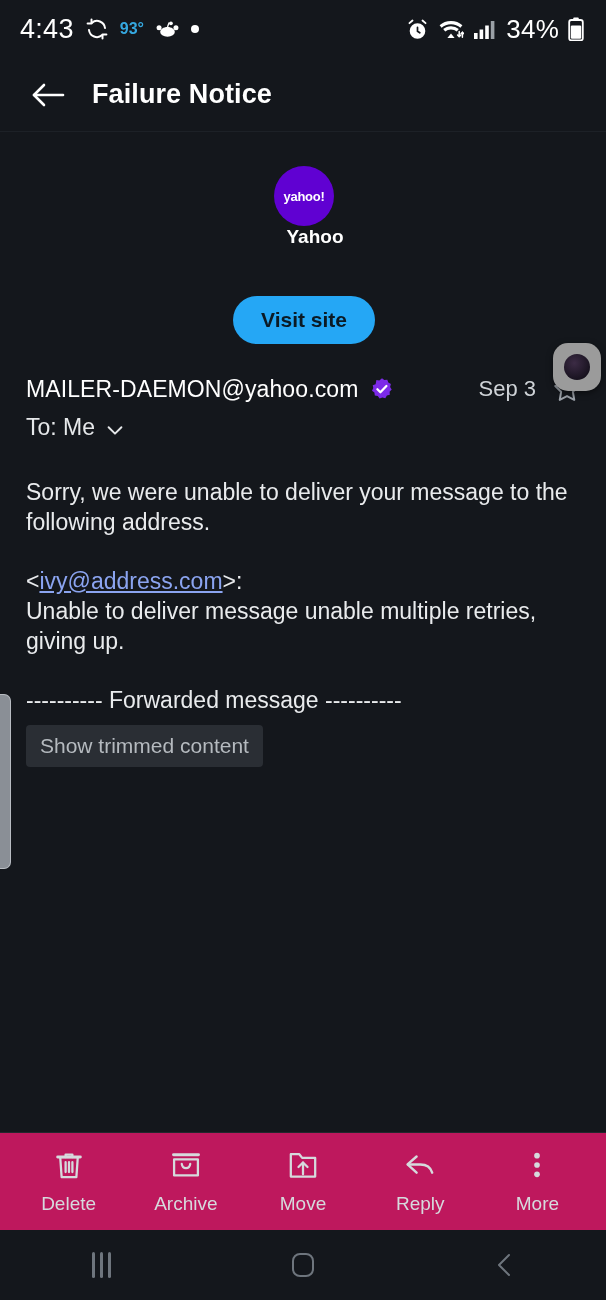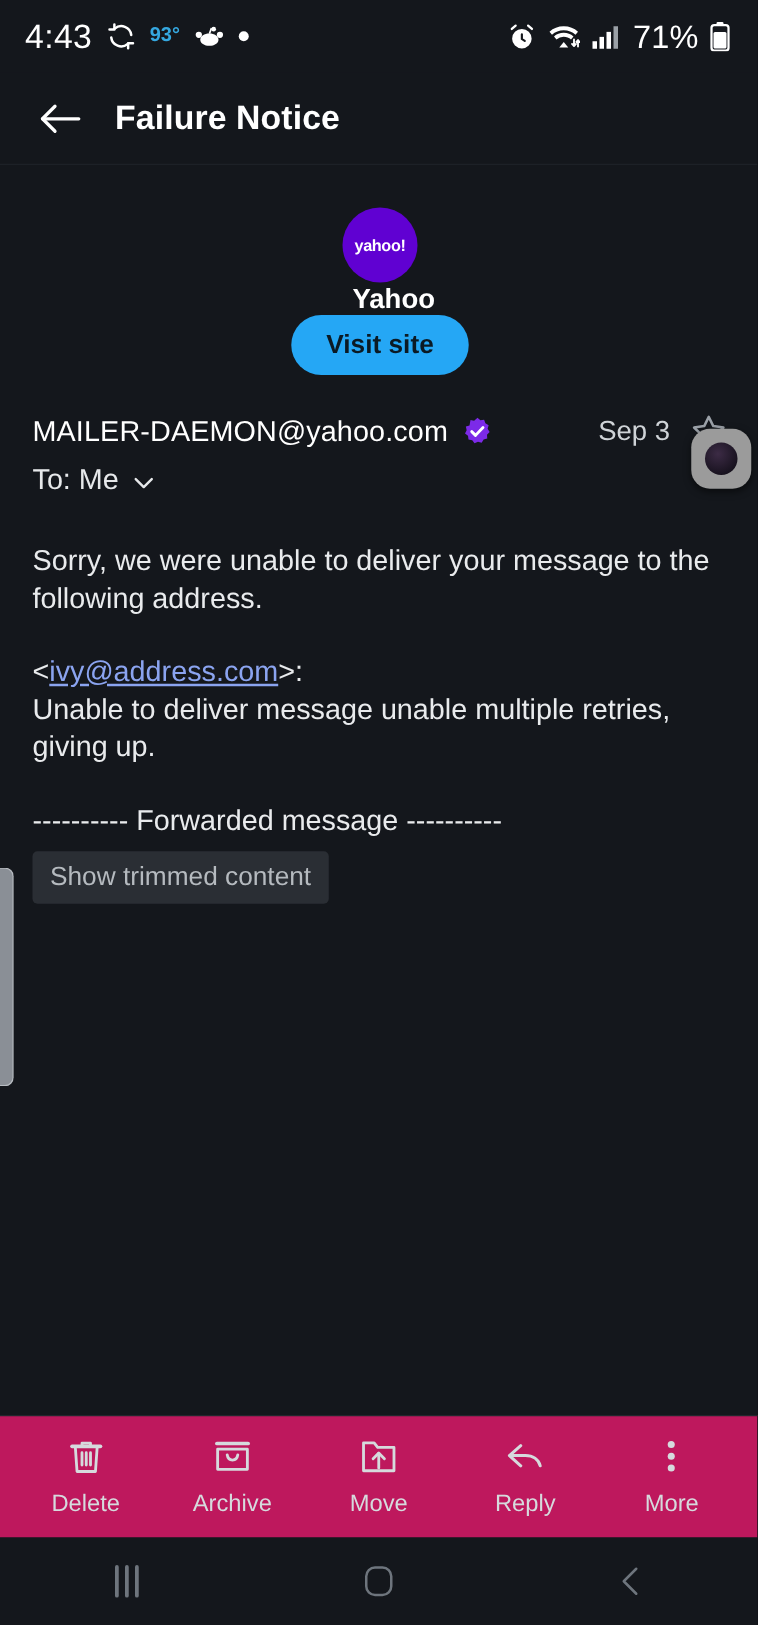--- a/index.html
+++ b/index.html
@@ -51,27 +51,28 @@
     padding:34px 24px 0 26px;
     flex-direction:column;
   }
   .avatar {
     width:60px; height:60px; border-radius:50%;
     background:#6001d2;
     display:flex; align-items:center; justify-content:center;
     flex:0 0 60px;
   }
   .avatar-text { color:#fff; font-size:13px; font-weight:700; letter-spacing:-.3px; }
-  .brand-name { color:#ffffff; font-size:22px; font-weight:700; margin-left:22px; flex:1 1 auto; }
+  .brand-name { color:#ffffff; font-size:19px; font-weight:700; margin-left:22px; flex:1 1 auto; }
   .visit-btn {
     background:#25a7f5; color:#0b1a24;
     font-size:21px; font-weight:700;
     border:none; border-radius:24px;
     padding:12px 28px;
     cursor:pointer;
+    margin-top:48px;
   }
 
   
   .cam-bubble {
     position:absolute; top:211px; right:5px;
     width:48px; height:48px; border-radius:15px;
     background:#9b9b9b;
     display:flex; align-items:center; justify-content:center;
     box-shadow:0 2px 6px rgba(0,0,0,.5);
   }
@@ -189,21 +190,21 @@
         </svg>
       </span>
       <span class="ico">
         <svg width="24" height="22" viewBox="0 0 24 22">
           <rect x="1" y="15" width="3.6" height="6" fill="#fff"></rect>
           <rect x="6.6" y="11.5" width="3.6" height="9.5" fill="#fff"></rect>
           <rect x="12.2" y="7.5" width="3.6" height="13.5" fill="#fff"></rect>
           <rect x="17.8" y="3" width="3.6" height="18" fill="#9aa0a6"></rect>
         </svg>
       </span>
-      <span class="sb-pct">71%</span>
+      <span class="sb-pct">34%</span>
       <span class="ico">
         <svg width="16" height="24" viewBox="0 0 16 24">
           <rect x="5.2" y="0.6" width="5.6" height="2.6" rx="1" fill="#fff"></rect>
           <rect x="1.2" y="3" width="13.6" height="20.4" rx="2.2" fill="none" stroke="#fff" stroke-width="1.8"></rect>
           <rect x="2.8" y="8.6" width="10.4" height="13.2" rx="1.2" fill="#fff"></rect>
         </svg>
       </span>
     </div>
   </div>
 

